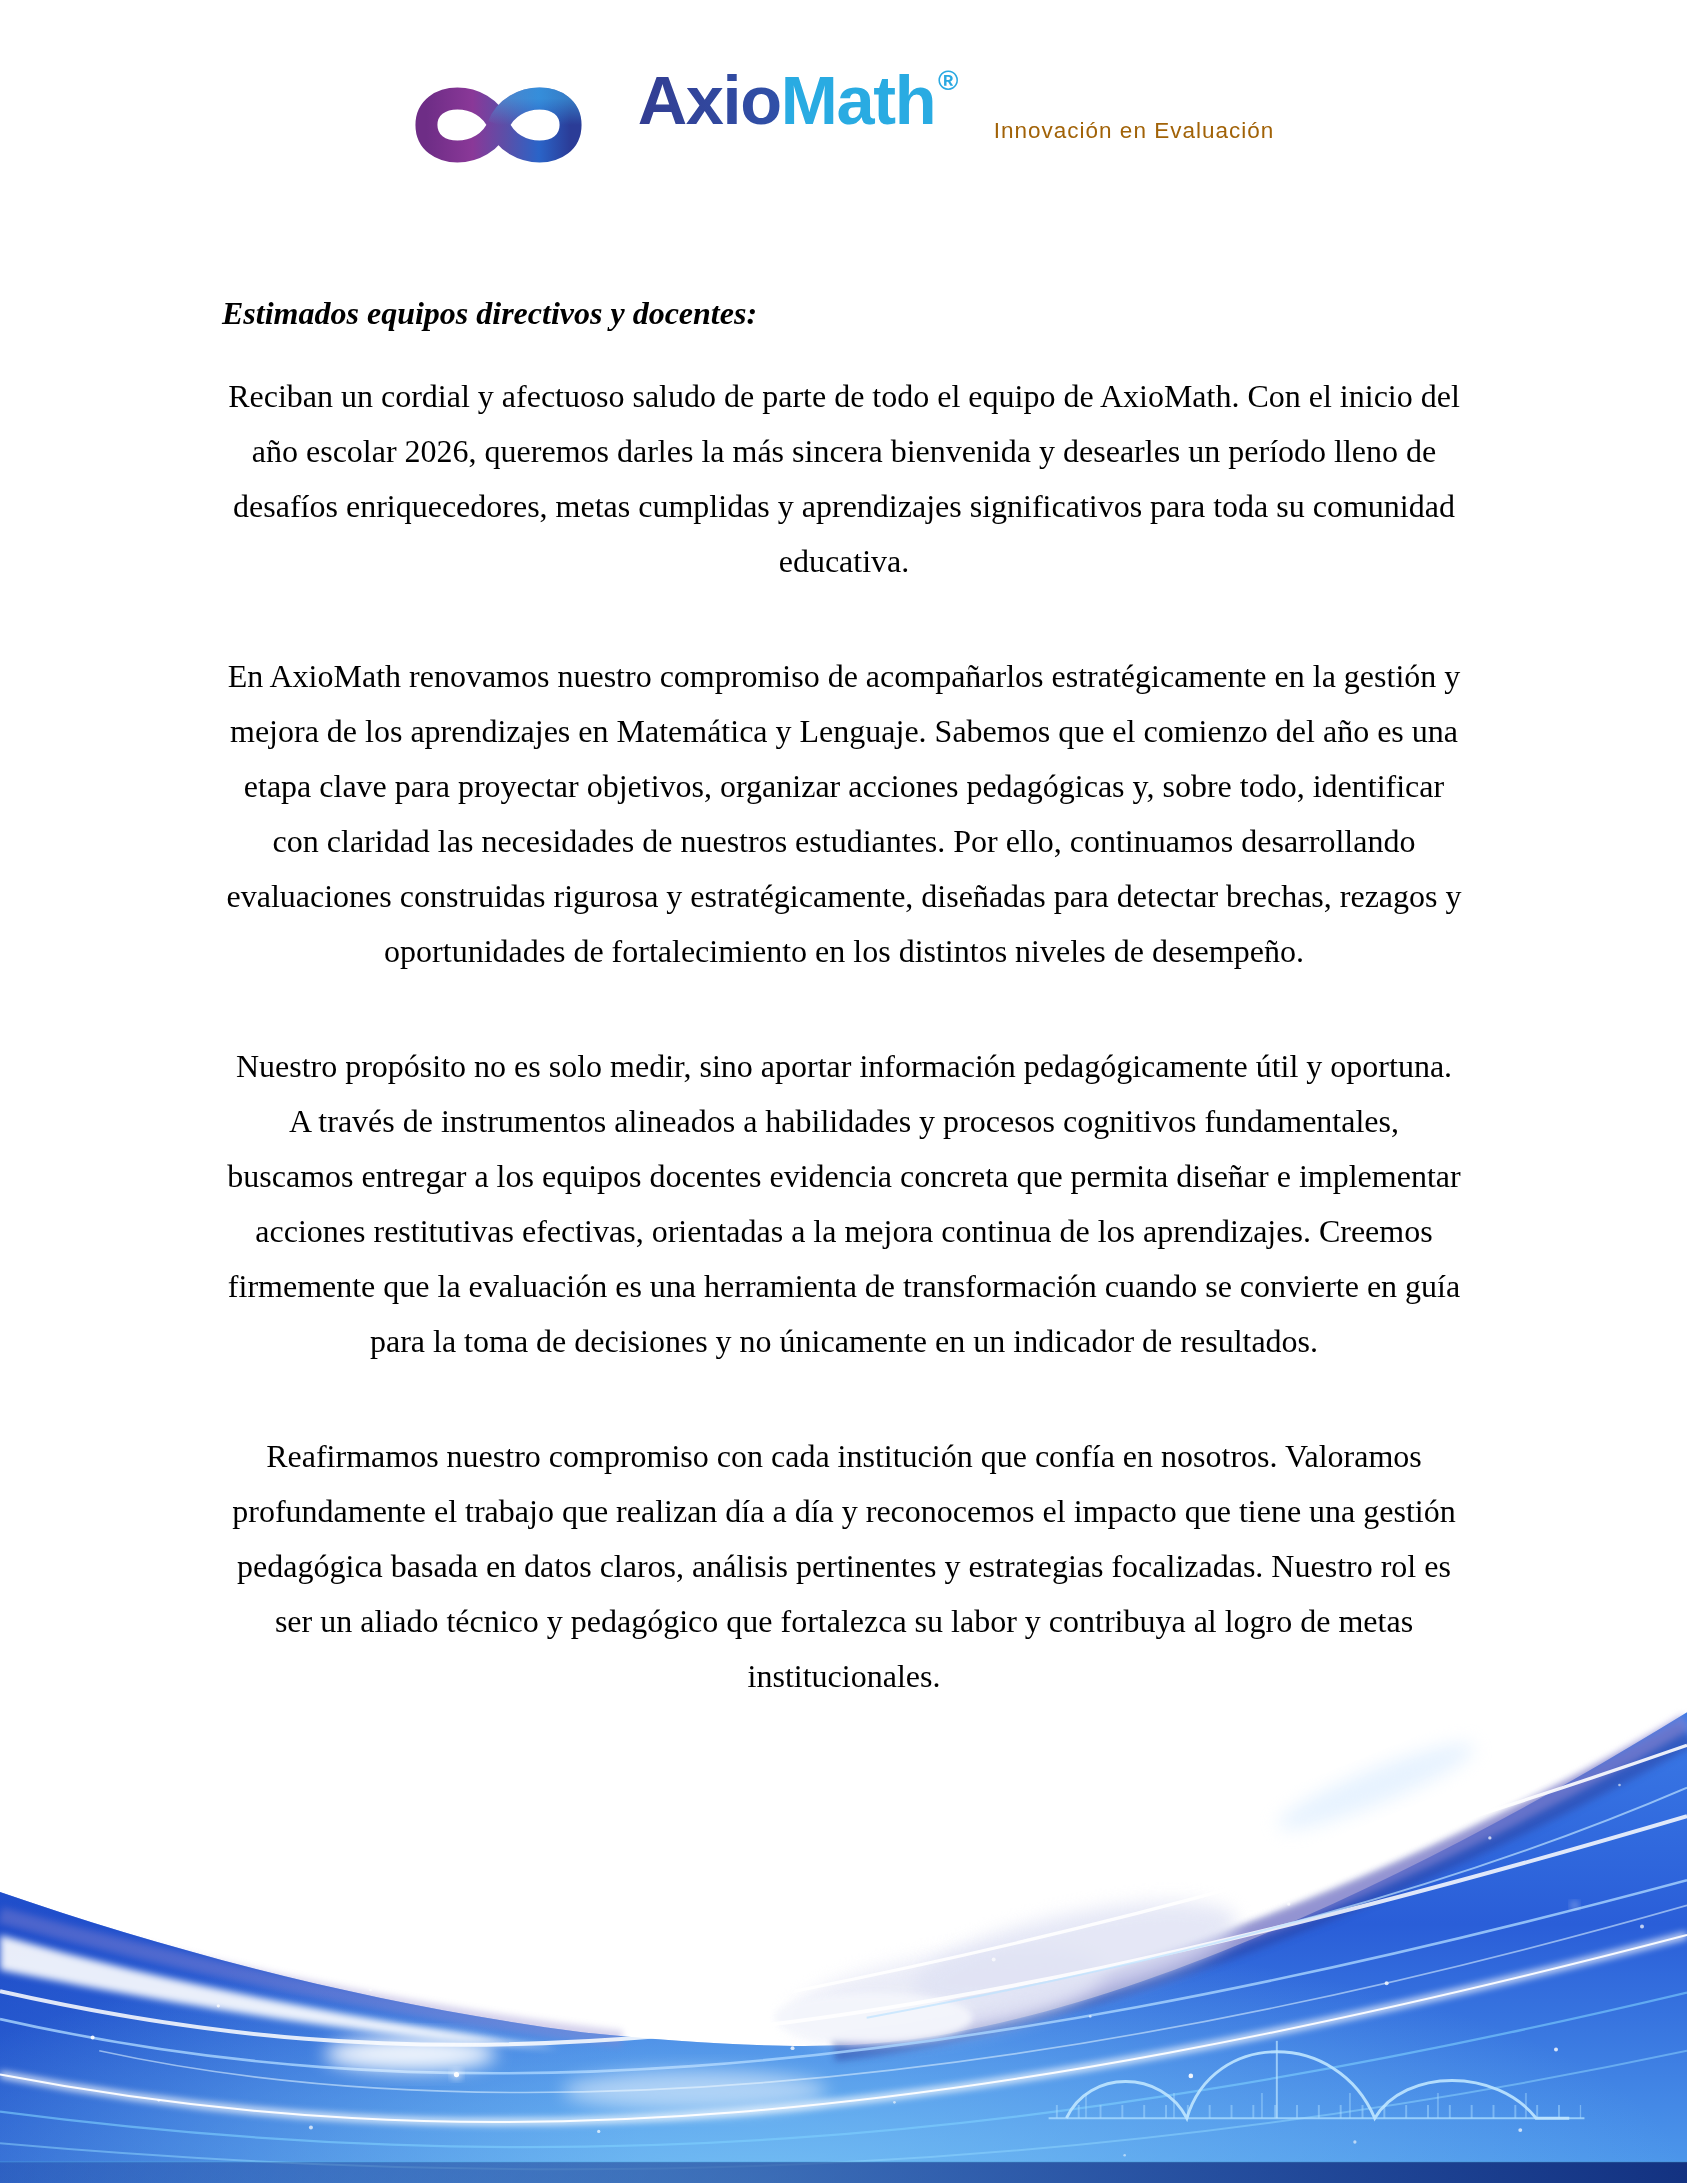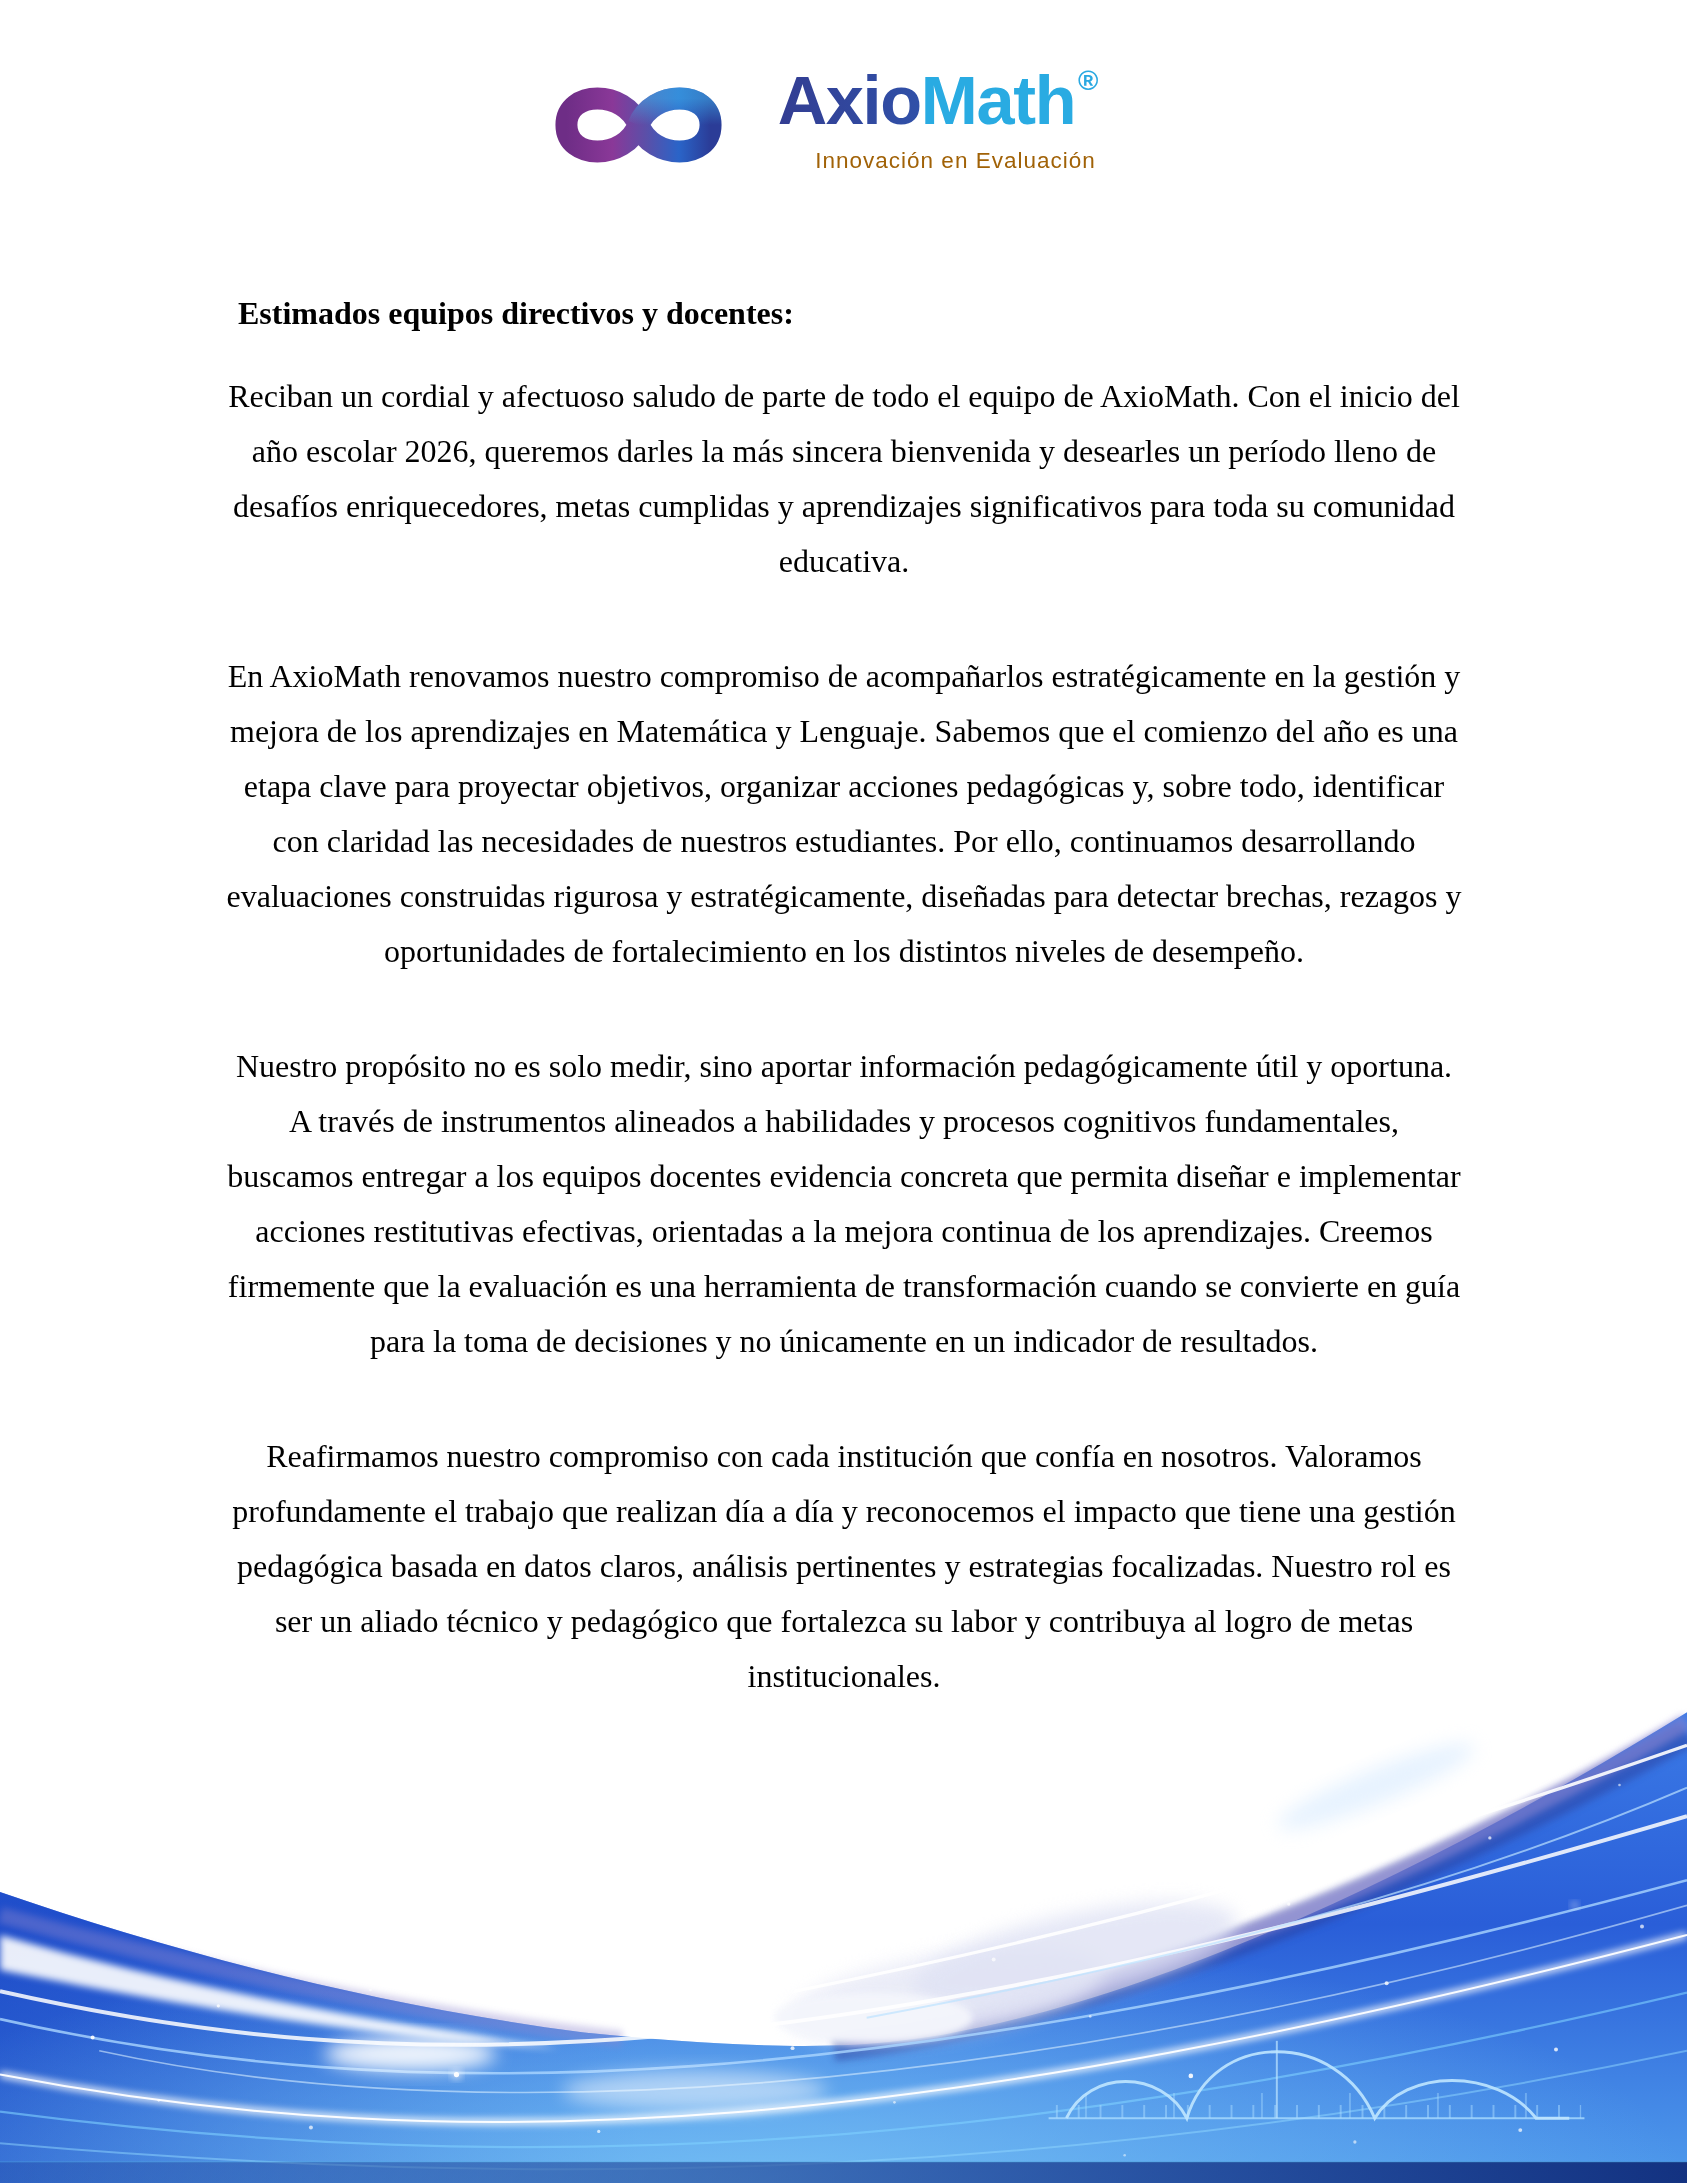--- a/index.html
+++ b/index.html
@@ -11,34 +11,35 @@
     font-family:"Liberation Serif", serif;
     color:#000000;
   }
   
   .logo{
     position:absolute;top:61px;left:0;right:0;
     display:flex;justify-content:center;align-items:flex-start;gap:17px;
     z-index:2;
   }
   .inf{width:171px;height:106px;margin-top:10.6px;}
-  .logo-text{display:flex;flex-direction:column;align-items:center;margin-left:36px;}
+  .logo-text{display:flex;flex-direction:row;align-items:flex-end;margin-left:36px;}
   .wordmark-svg{width:357px;height:83px;display:block;}
   .tagline{
     font-family:"Liberation Sans", sans-serif;
     font-size:22.5px;letter-spacing:1px;color:#a16207;
     margin-top:4px;white-space:nowrap;
   }
   
   .body{
     position:absolute;top:0;left:222px;width:1244px;z-index:2;
   }
   .body h1{
     font-size:32px;line-height:38px;font-weight:bold;
-    margin:294px 0 37px 16px;
+    margin:294px 0 37px 0;
+    font-style:italic;
   }
   .body p{
     font-size:32px;line-height:55px;
     margin:0 0 60px 0;text-align:center;
   }
   
   .wave{
     position:absolute;left:0;bottom:0;width:1687px;height:476px;
     display:block;z-index:1;
   }

